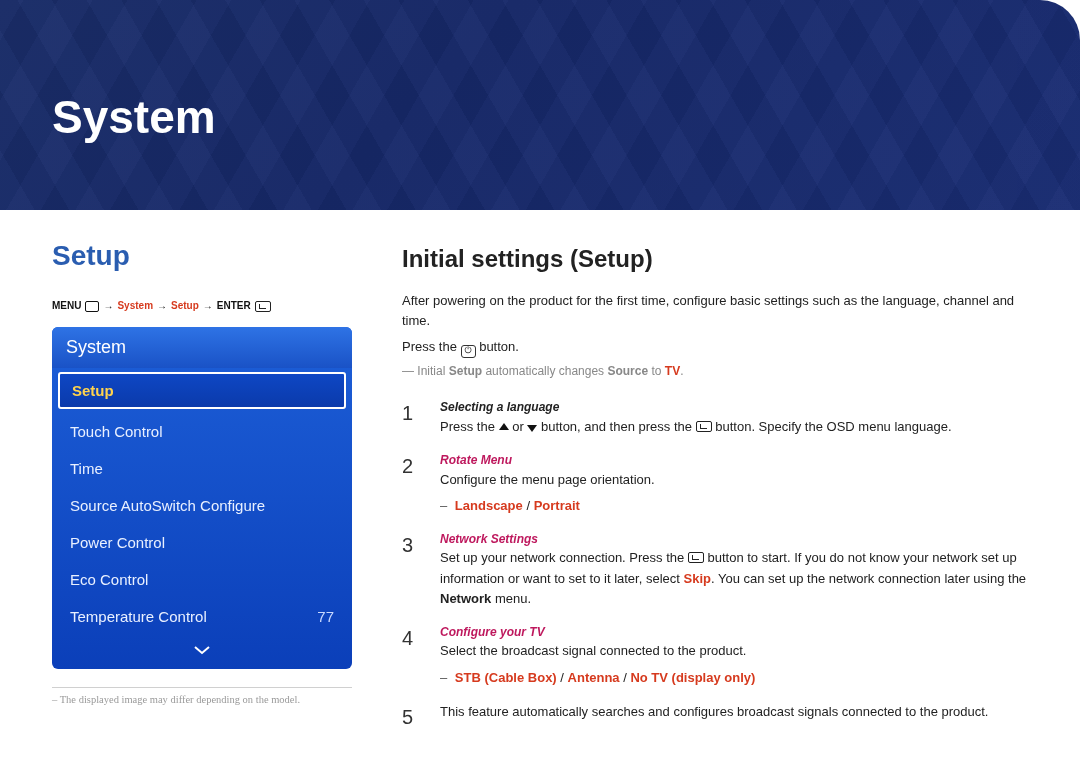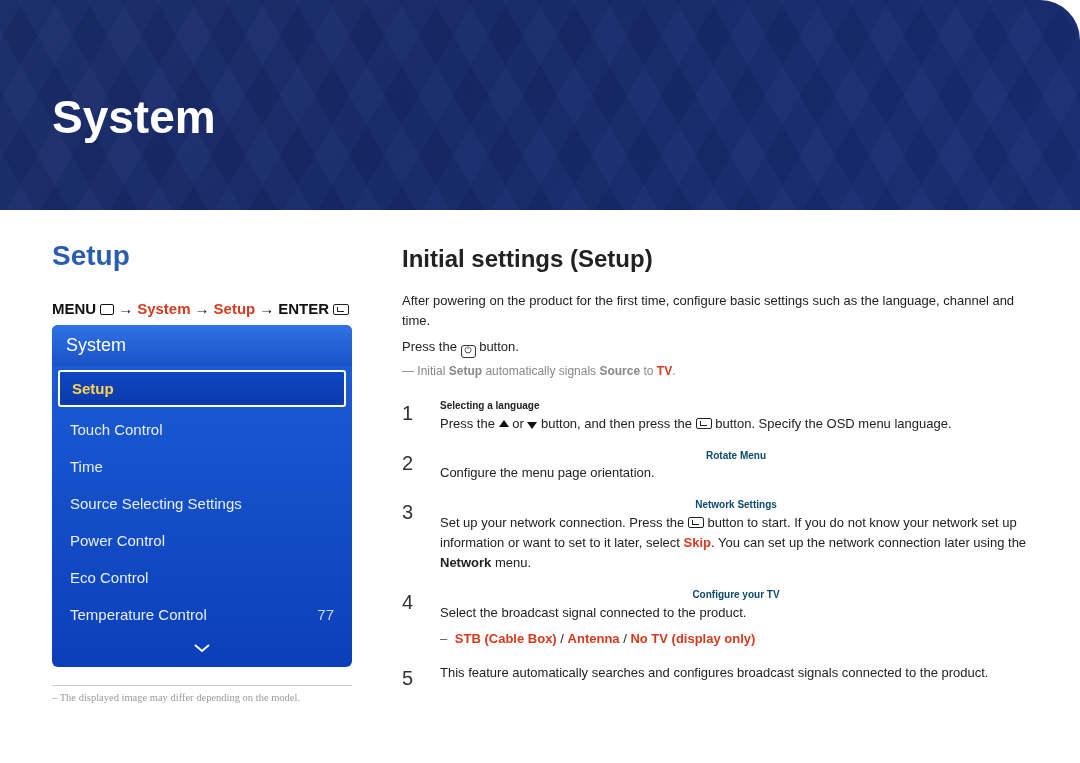--- a/index.html
+++ b/index.html
@@ -49,23 +49,23 @@
 
   
   .left-col { width: 30%; min-width: 300px; }
   .setup-title {
     color: #2a5db0;
     font-size: 28px;
     font-weight: 700;
     margin-bottom: 28px;
   }
   .breadcrumb {
-    font-size: 15px;
+    font-size: 10px;
     font-weight: 700;
-    margin-bottom: 8px;
+    margin-bottom: 16px;
     display: flex;
     align-items: center;
     flex-wrap: wrap;
     gap: 4px;
   }
   .breadcrumb .black { color: #111; }
   .breadcrumb .red { color: #d63a1e; }
   .breadcrumb .arrow { color: #111; font-weight: 400; }
   .icon-stub {
     display: inline-block;
@@ -153,22 +153,22 @@
   
   .steps { margin-top: 18px; width: 100%; }
   .step-row { display: flex; align-items: flex-start; gap: 20px; margin-bottom: 14px; }
   .step-num {
     width: 18px;
     font-size: 20px;
     color: #333;
     font-weight: 400;
   }
   .step-body { flex: 1; }
-  .step-heading { font-weight: 700; font-size: 10px; }
-  .step-heading.red { color: #0c4a6e; text-align: center; }
+  .step-heading { font-weight: 700; font-size: 12px; font-style: italic; }
+  .step-heading.red { color: #be185d; }
   .step-text { font-size: 13px; color: #222; }
   .bullet-line { margin-top: 6px; color: #222; }
   .bullet-line .red { color: #d63a1e; font-weight: 700; }
   .bullet-line .dash { color: #555; margin-right: 4px; }
   .inline-red { color: #d63a1e; font-weight: 700; }
   .inline-bold { font-weight: 700; }
   .tri {
     display: inline-block;
     width: 0; height: 0;
     border-left: 5px solid transparent;
@@ -222,21 +222,21 @@
       <div class="menu-item selected">
         <span>Setup</span>
       </div>
       <div class="menu-item">
         <span>Touch Control</span>
       </div>
       <div class="menu-item">
         <span>Time</span>
       </div>
       <div class="menu-item">
-        <span>Source Selecting Settings</span>
+        <span>Source AutoSwitch Configure</span>
       </div>
       <div class="menu-item">
         <span>Power Control</span>
       </div>
       <div class="menu-item">
         <span>Eco Control</span>
       </div>
       <div class="menu-item">
         <span>Temperature Control</span>
         <span class="value">77</span>
@@ -257,21 +257,21 @@
   <div class="right-col">
     <div class="right-title">Initial settings (Setup)</div>
     <div>After powering on the product for the first time, configure basic settings such as the language, channel and time.</div>
     <div class="press-line">
       <span>Press the </span>
       <span class="icon-power">⏻</span>
       <span> button.</span>
     </div>
     <div class="dash-note">
       <span>―</span>
-      <span>Initial </span><span class="bold">Setup</span><span> automatically signals </span><span class="bold">Source</span><span> to </span><span class="red-bold">TV</span><span>.</span>
+      <span>Initial </span><span class="bold">Setup</span><span> automatically changes </span><span class="bold">Source</span><span> to </span><span class="red-bold">TV</span><span>.</span>
     </div>
 
     <div class="steps">
 
       <div class="step-row">
         <div class="step-num">1</div>
         <div class="step-body">
           <div class="step-heading">Selecting a language</div>
           <div class="step-text">
             <span>Press the </span>
@@ -283,20 +283,24 @@
             <span> button. Specify the OSD menu language.</span>
           </div>
         </div>
       </div>
 
       <div class="step-row">
         <div class="step-num">2</div>
         <div class="step-body">
           <div class="step-heading red">Rotate Menu</div>
           <div class="step-text">Configure the menu page orientation.</div>
+          <div class="bullet-line">
+            <span class="dash">–</span>
+            <span class="red">Landscape</span><span> / </span><span class="red">Portrait</span>
+          </div>
         </div>
       </div>
 
       <div class="step-row">
         <div class="step-num">3</div>
         <div class="step-body">
           <div class="step-heading red">Network Settings</div>
           <div class="step-text">
             <span>Set up your network connection. Press the </span>
             <span class="enter-icon"></span>

